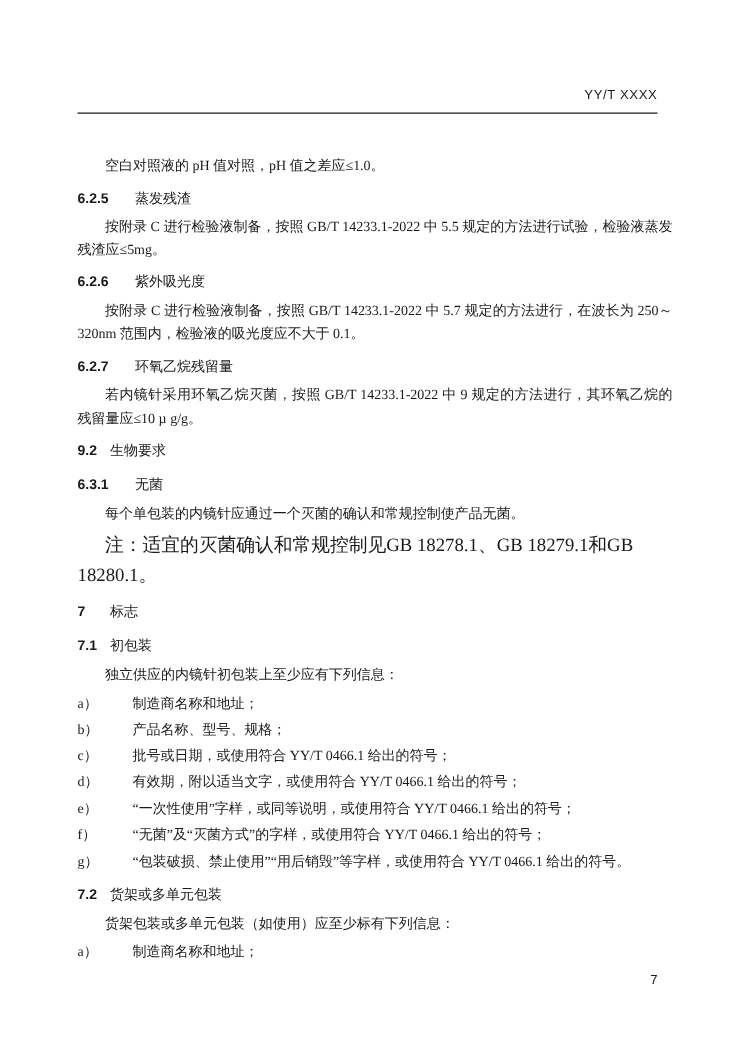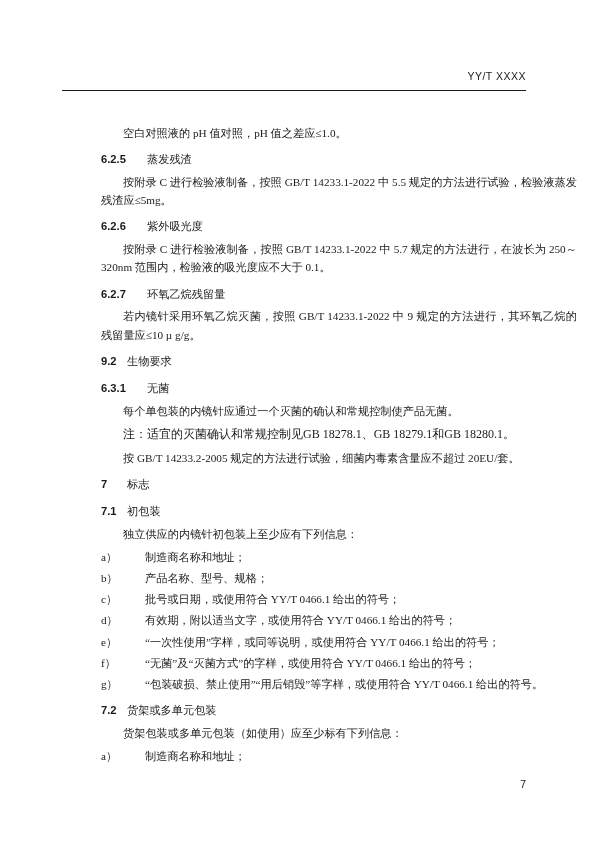--- a/index.html
+++ b/index.html
@@ -37,21 +37,20 @@
     left: 62px;
     right: 62px;
     height: 1px;
     background: #1a1a1a;
   }
   .content {
     position: absolute;
     top: 124px;
     left: 62px;
     width: 476px;
-    margin-left: 39px;
   }
   .para {
     font-size: 11.2px;
     line-height: 1.62;
     margin: 0 0 5px 0;
     text-align: justify;
     text-justify: inter-ideograph;
   }
   .indent {
     text-indent: 22px;
@@ -65,21 +64,21 @@
   }
   .heading .num {
     display: inline-block;
     min-width: 46px;
     font-weight: bold;
   }
   .heading.lvl1 .num {
     min-width: 26px;
   }
   .note {
-    font-size: 12px;
+    font-size: 15px;
     line-height: 1.6;
     margin: 0 0 5px 0;
     text-indent: 22px;
   }
   .list-item {
     font-size: 11.2px;
     line-height: 1.62;
     margin: 0 0 3px 0;
     padding-left: 44px;
     text-indent: -22px;
@@ -128,21 +127,20 @@
     <h3 class="heading lvl1">
       <span class="num">9.2</span><span>生物要求</span>
     </h3>
 
     <h3 class="heading">
       <span class="num">6.3.1</span><span>无菌</span>
     </h3>
     <p class="para indent">每个单包装的内镜针应通过一个灭菌的确认和常规控制使产品无菌。</p>
     <p class="note">注：适宜的灭菌确认和常规控制见GB 18278.1、GB 18279.1和GB 18280.1。</p>
 
-    <p class="para indent">按 GB/T 14233.2-2005 规定的方法进行试验，细菌内毒素含量应不超过 20EU/套。</p>
 
     <h3 class="heading lvl1">
       <span class="num">7</span><span>标志</span>
     </h3>
 
     <h3 class="heading lvl1">
       <span class="num">7.1</span><span>初包装</span>
     </h3>
     <p class="para indent">独立供应的内镜针初包装上至少应有下列信息：</p>
 

